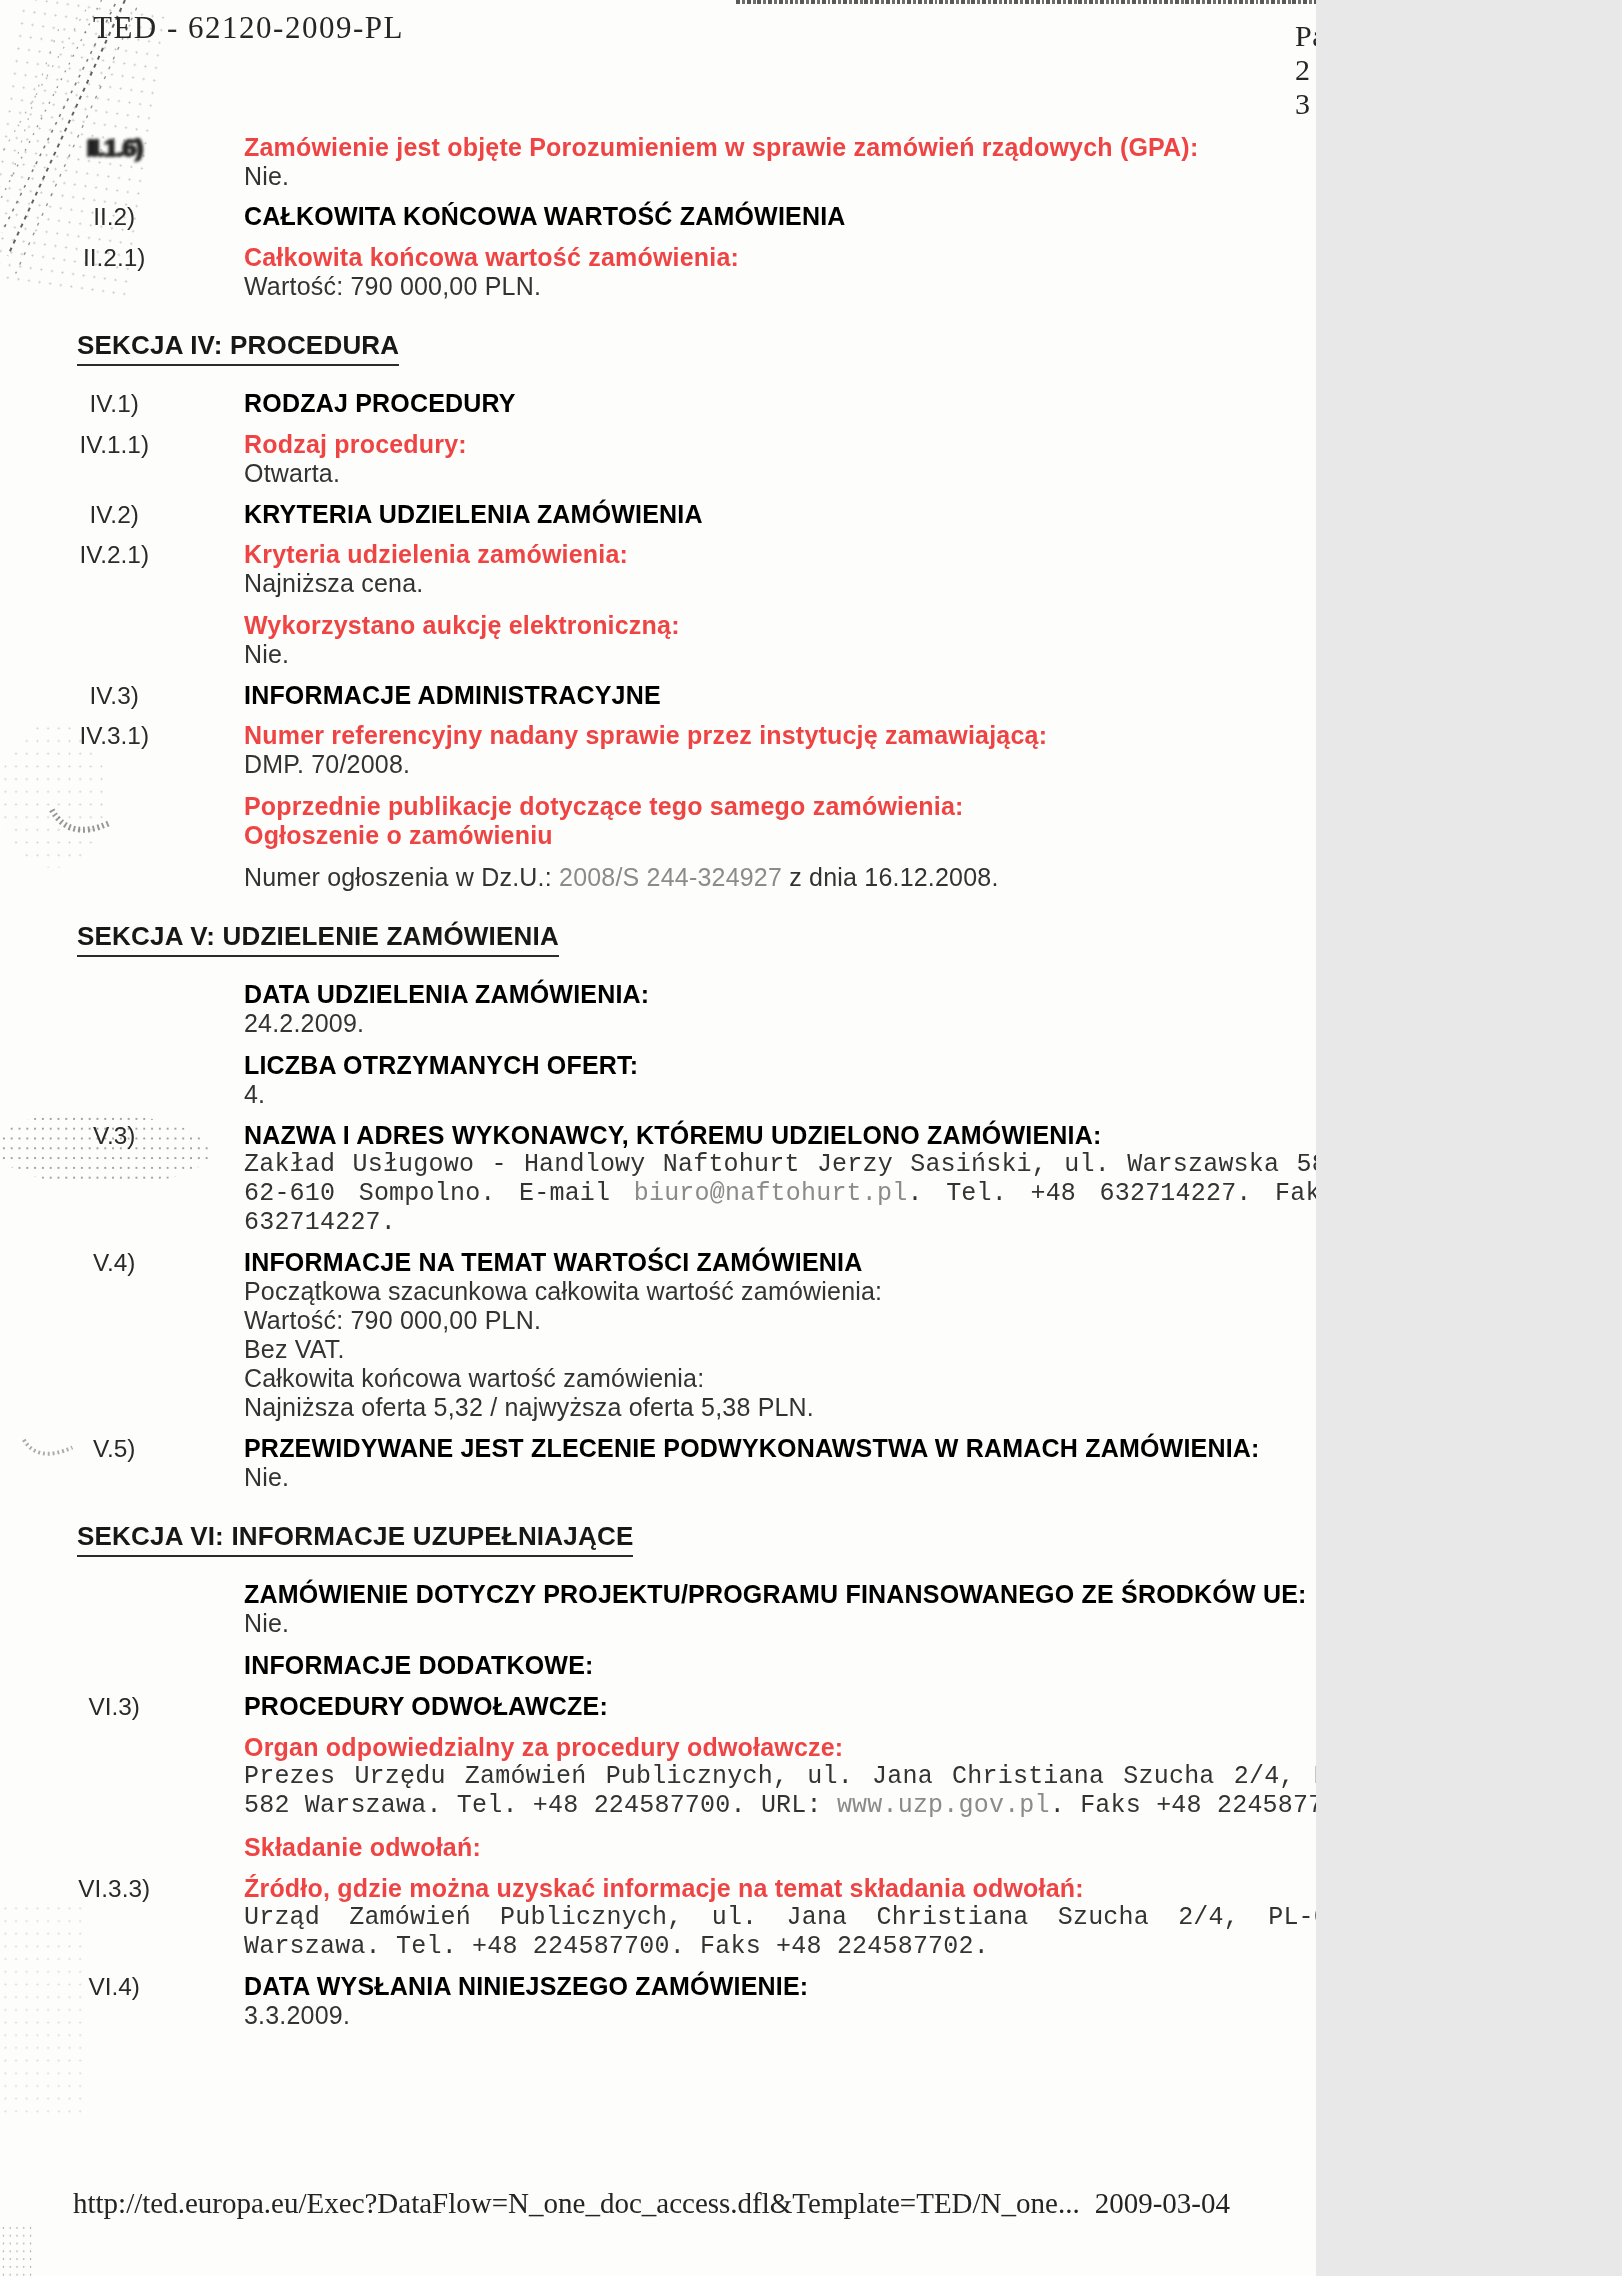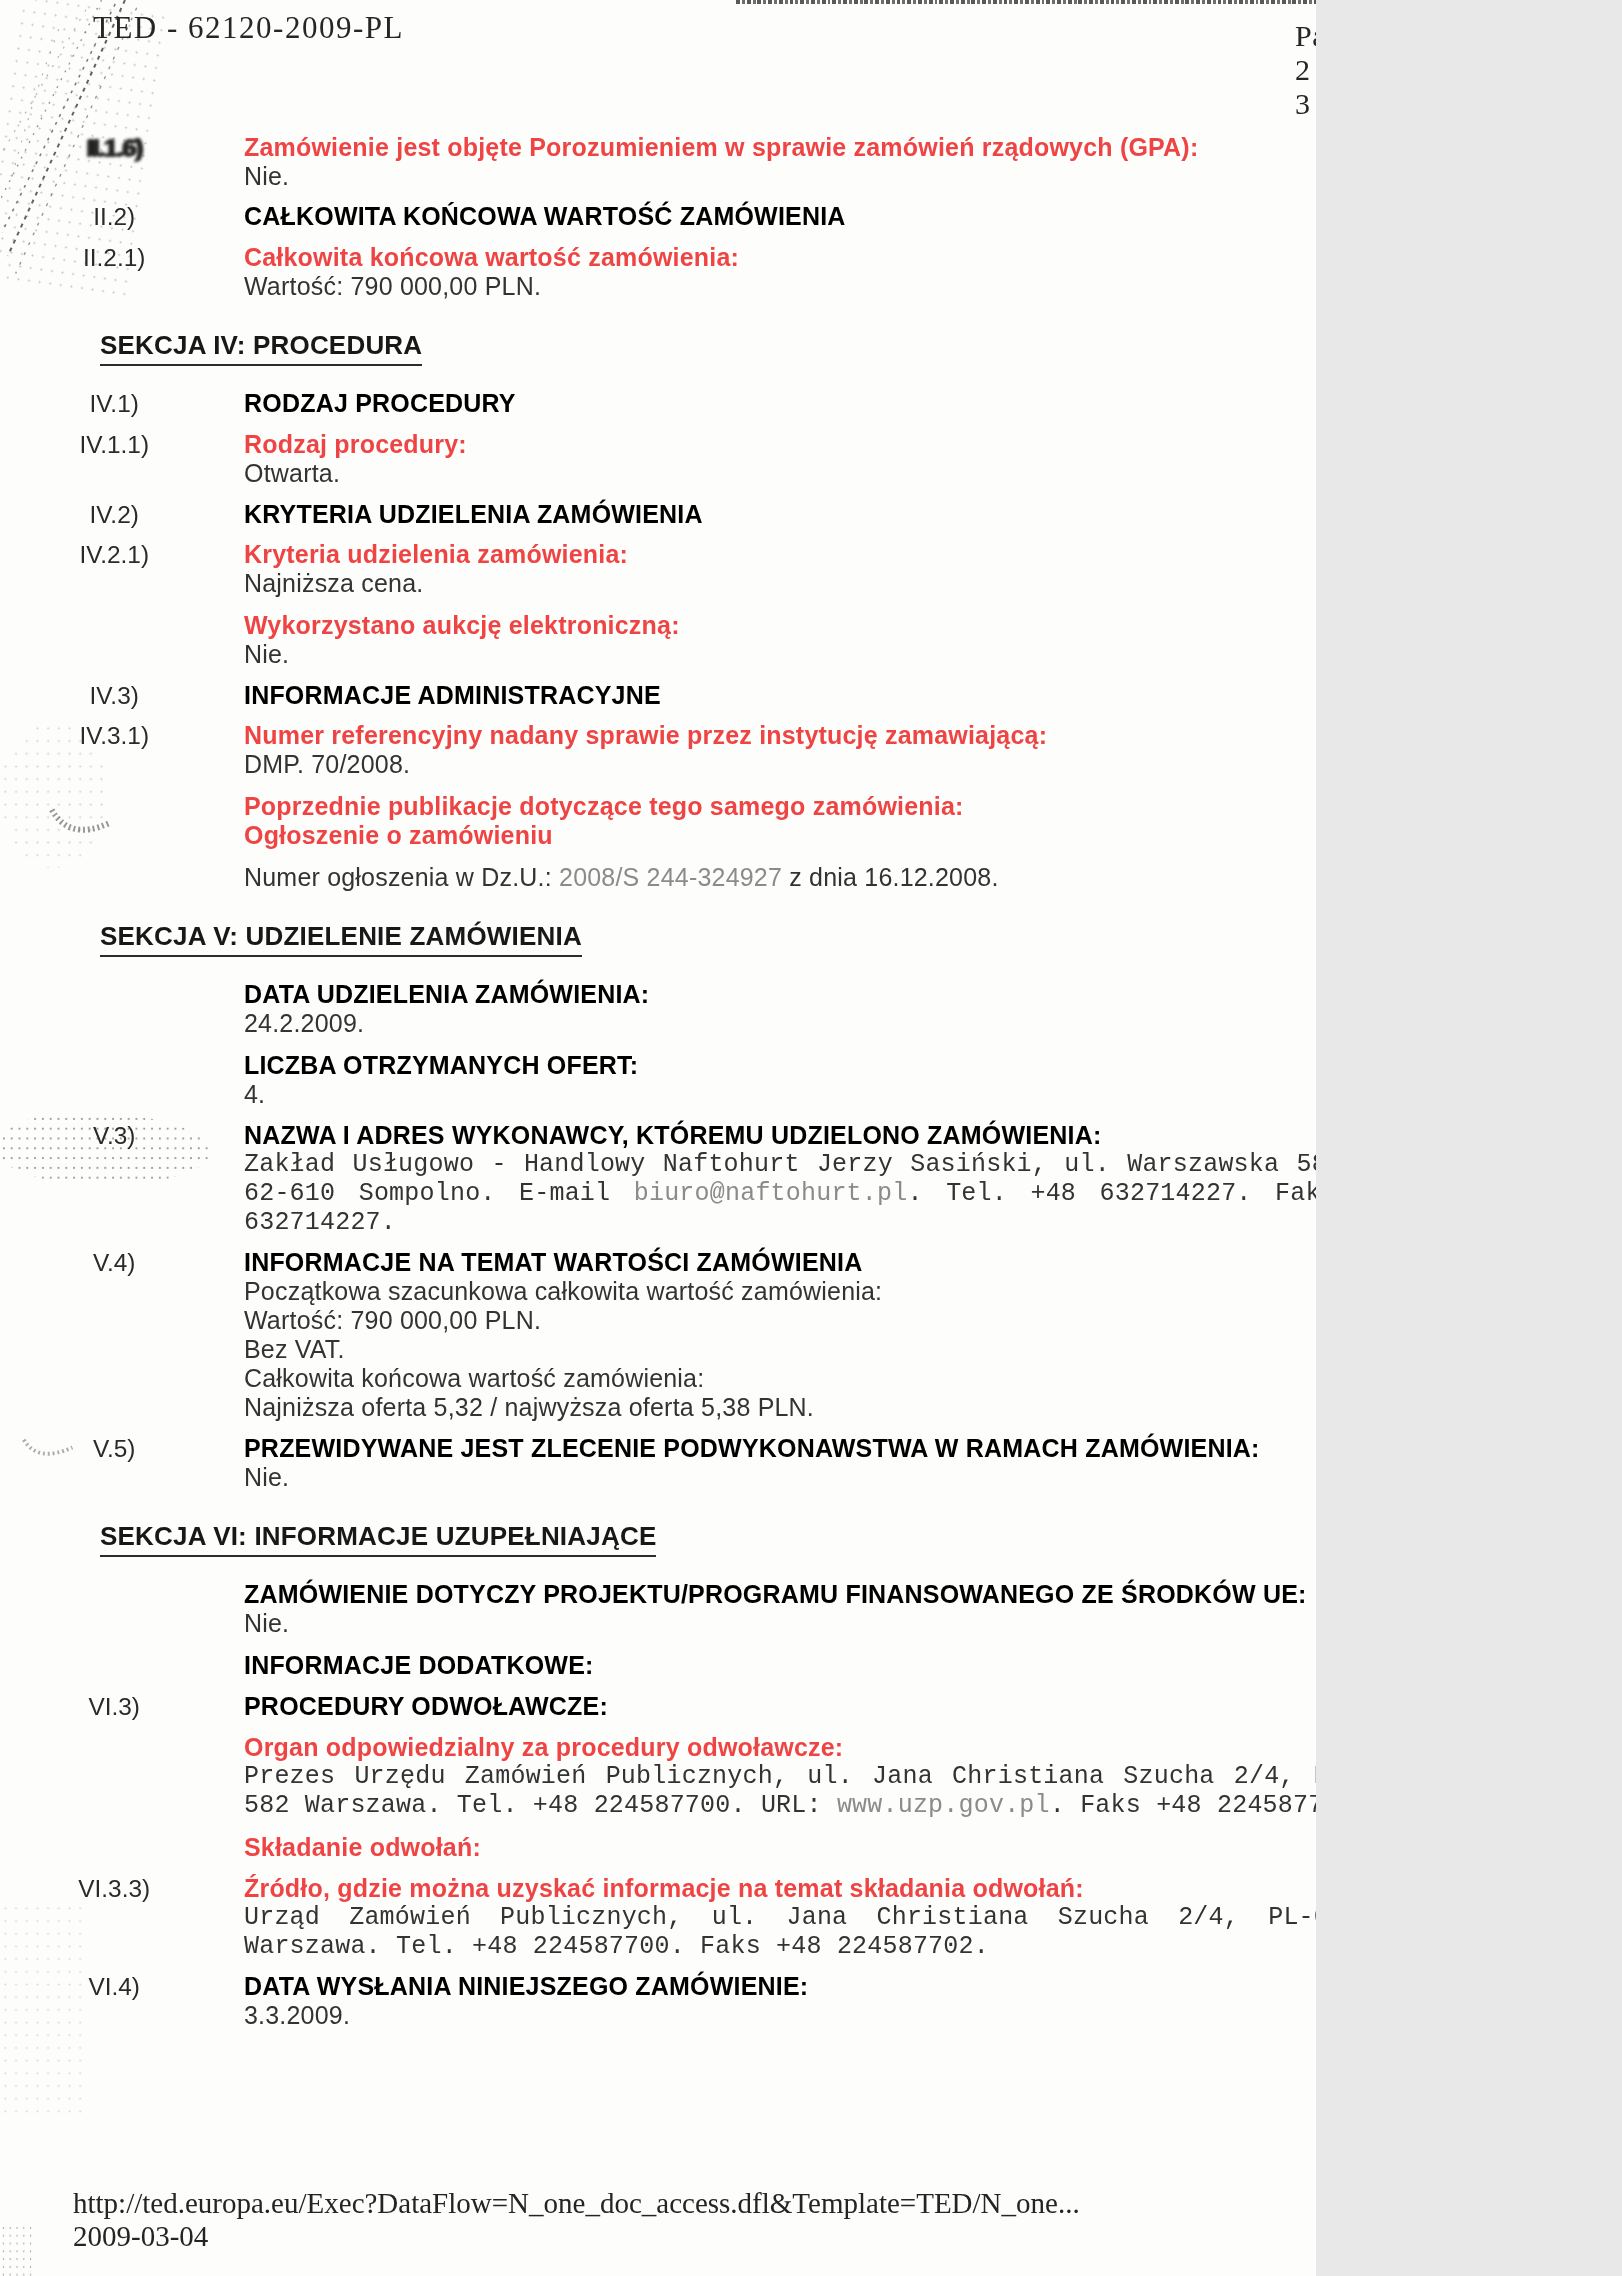--- a/index.html
+++ b/index.html
@@ -28,28 +28,27 @@
     position: absolute; left: 1202px; top: 11px;
     font-size: 30px; letter-spacing: 0.5px;
     filter: blur(0.3px);
   }
   .footer {
     position: absolute; top: 2187px; left: 73px; right: 86px;
     display: flex; justify-content: space-between;
     font-family: "Liberation Serif", serif;
     font-size: 29px; color: #242424;
     filter: blur(0.4px);
-    flex-direction: column;
   }
 
   
   .doc-body {
     position: absolute; top: 121px; left: 0; width: 1623px;
   }
-  .section-row { margin: 29px 0 23.4px 0; padding-left: 100px; }
+  .section-row { margin: 29px 0 23.4px 0; padding-left: 77px; }
   .section-title {
     display: inline-block;
     font-size: 26px; font-weight: bold; color: #181818;
     letter-spacing: 0.2px;
     border-bottom: 2.9px solid #2c2c2c;
     padding-bottom: 2.9px;
     filter: blur(0.3px);
   }
   .item-row { display: flex; margin-top: 11.7px; }
   .item-label {

